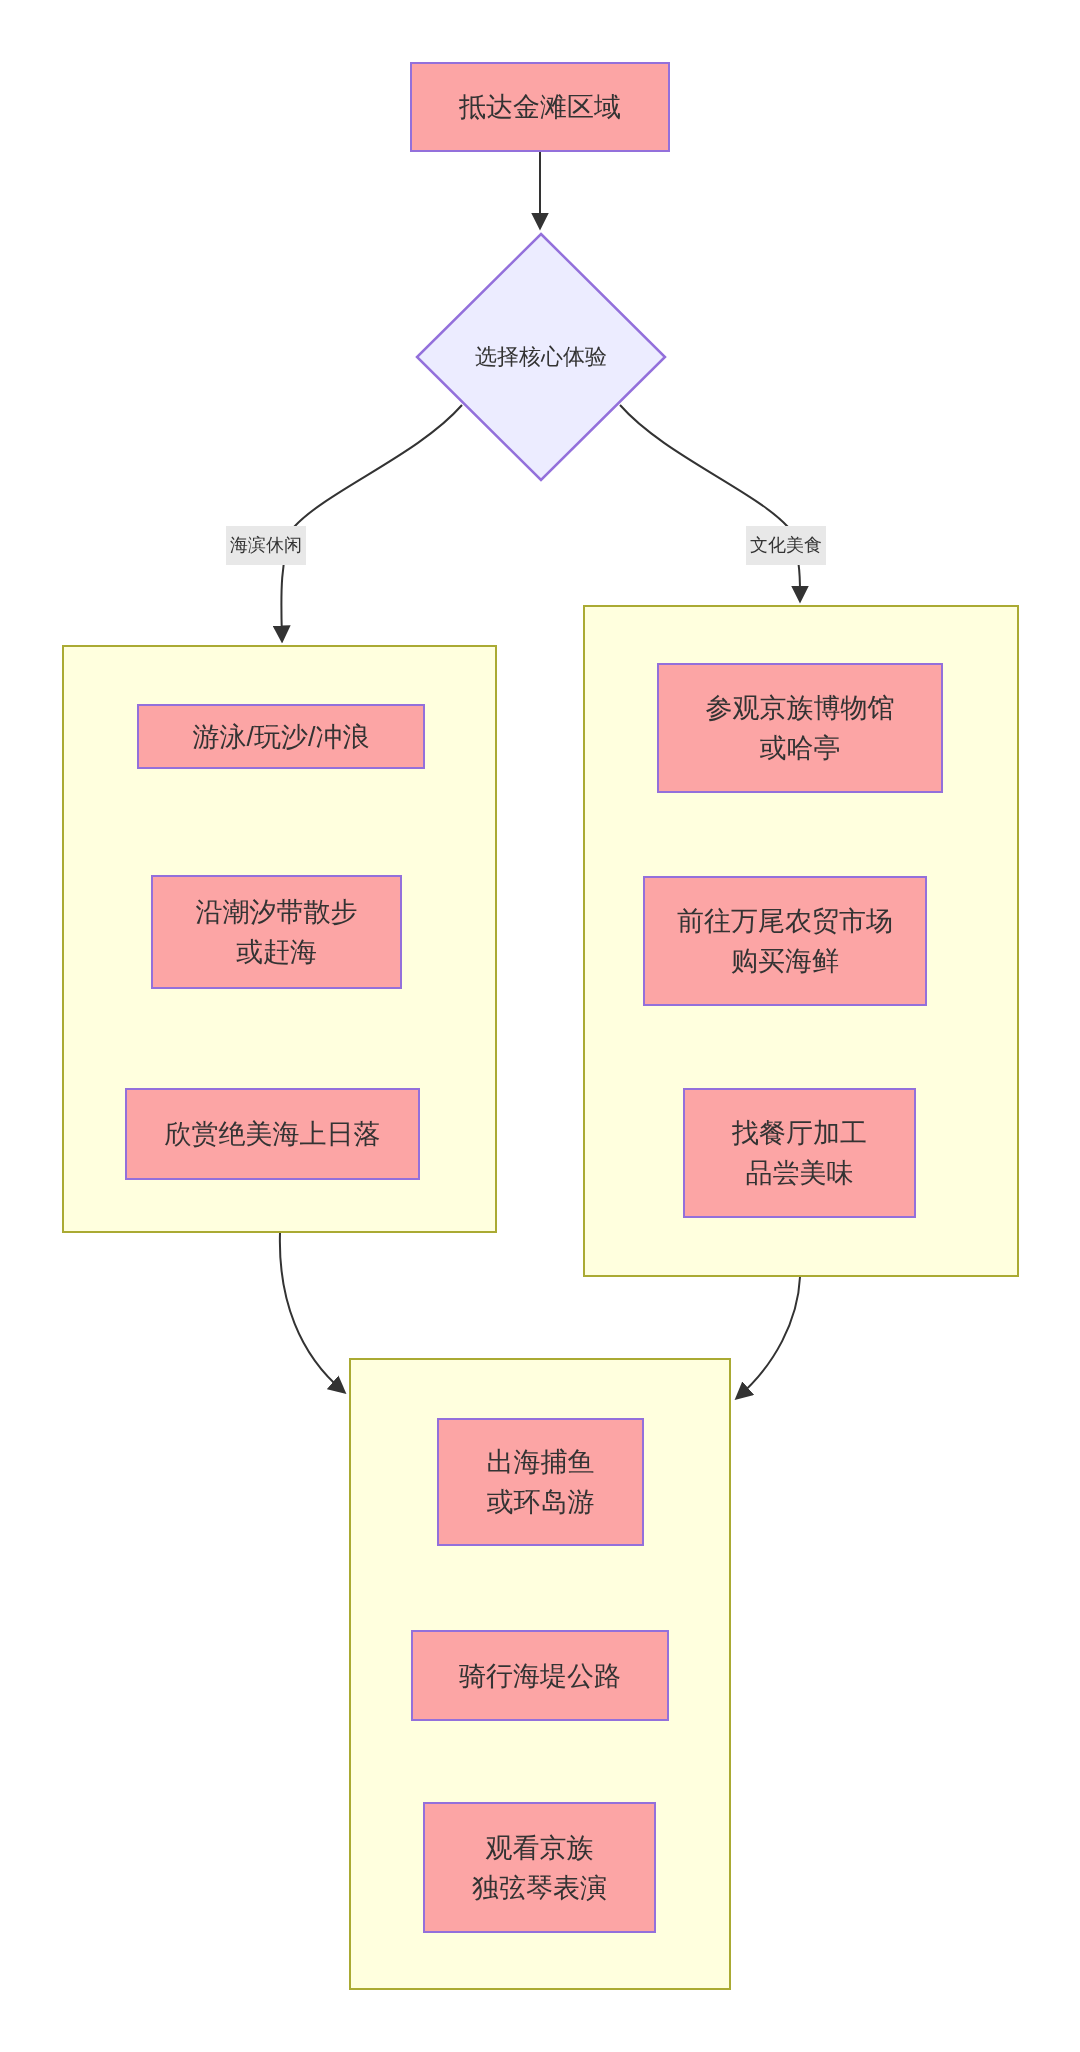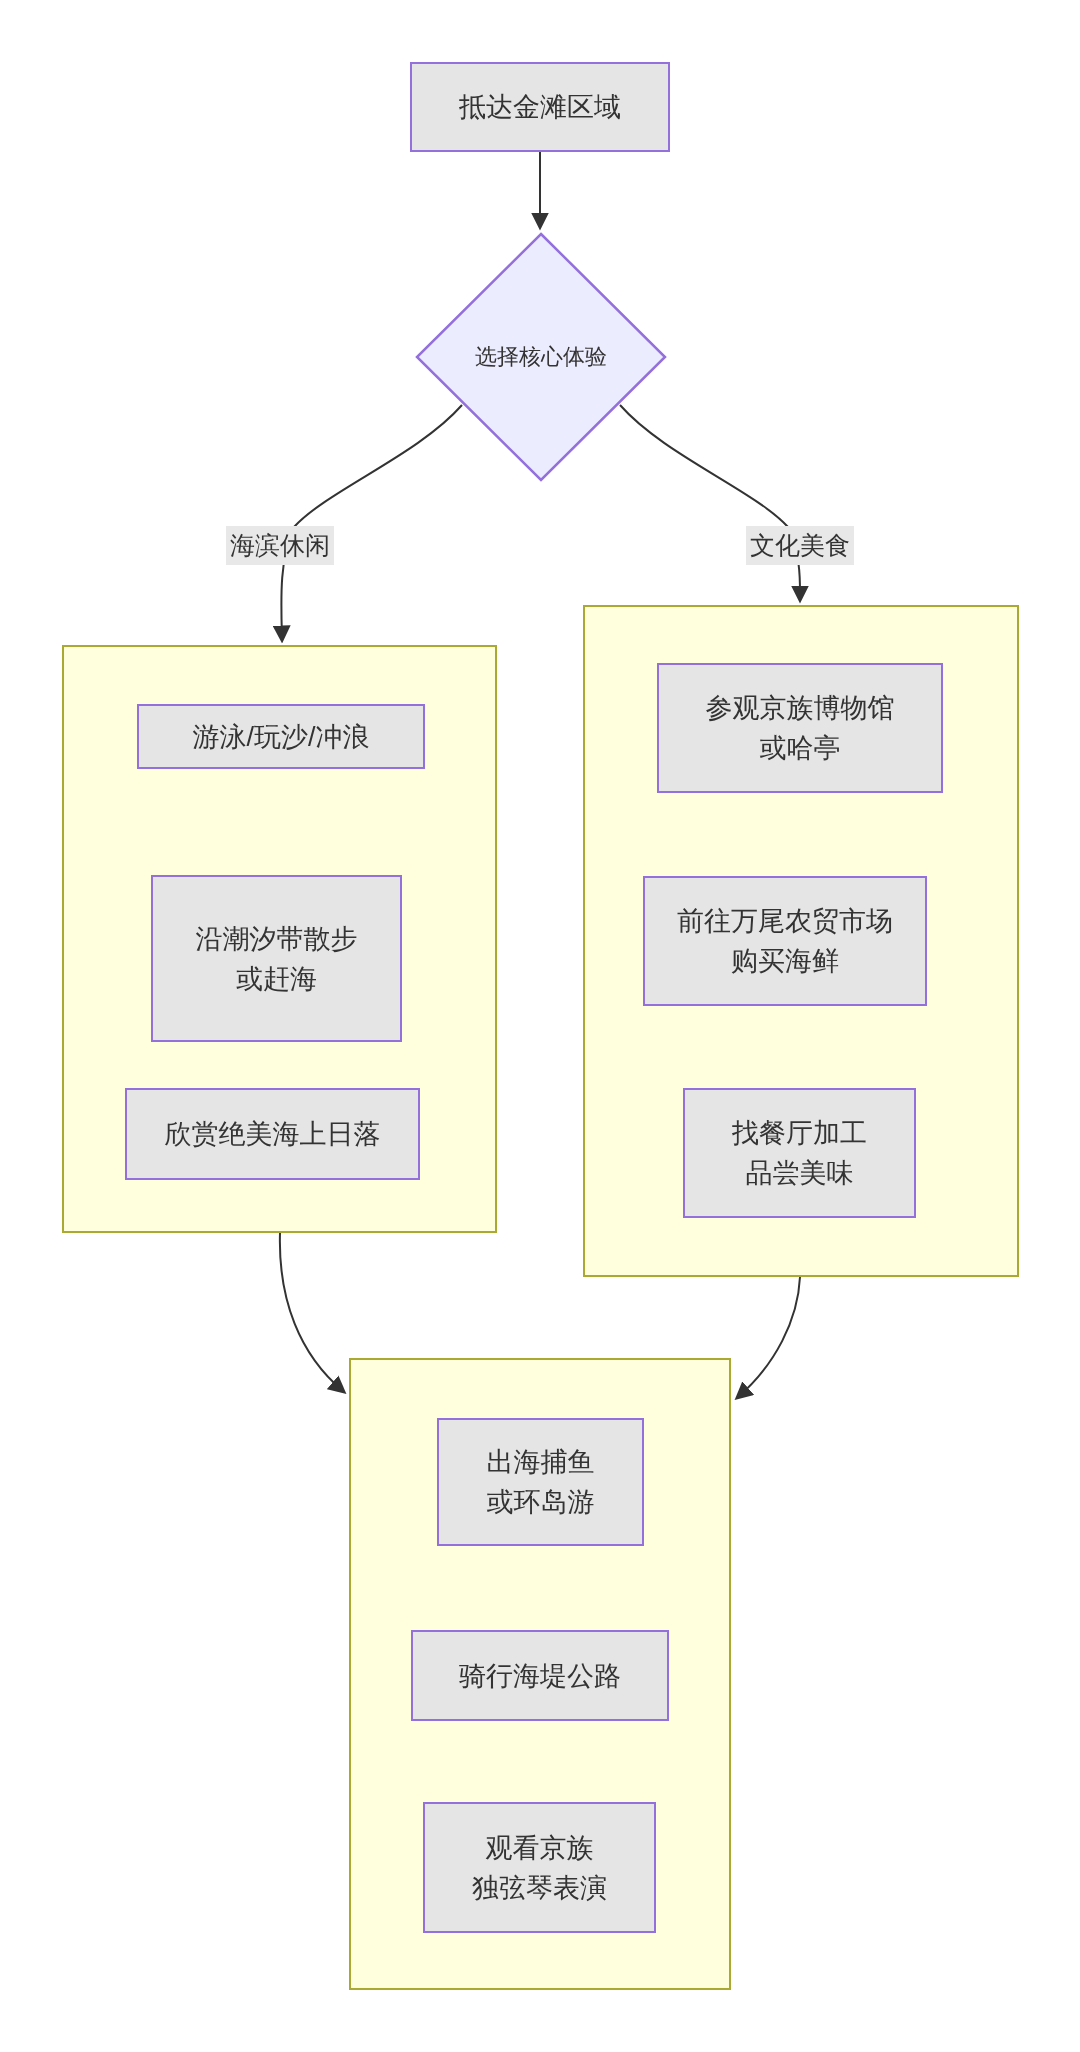--- a/index.html
+++ b/index.html
@@ -6,32 +6,32 @@
   body { font-family:"Liberation Sans","DejaVu Sans",sans-serif; }
   #canvas { position:relative; width:1080px; height:2052px; overflow:hidden; background:#ffffff; }
 
   .container-box {
     position:absolute; box-sizing:border-box;
     background:#FFFFDE; border:2px solid #AAAA33; z-index:1;
   }
   svg.edges { position:absolute; left:0; top:0; z-index:2; pointer-events:none; }
   .node {
     position:absolute; box-sizing:border-box; z-index:3;
-    background:#e5e5e5; border:2.5px solid #9370DB;
+    background:#fca5a5; border:2.5px solid #9370DB;
     color:#333333; font-size:27px; line-height:40px;
     display:flex; flex-direction:column; align-items:center; justify-content:center;
     text-align:center;
   }
   .diamond-label {
     position:absolute; z-index:3; color:#333333; font-size:22px;
     display:flex; align-items:center; justify-content:center; text-align:center;
   }
   .edge-label {
     position:absolute; z-index:4; background:#E8E8E8; color:#333333;
-    font-size:25px; line-height:37px; padding:1px 4px; white-space:nowrap;
+    font-size:18px; line-height:37px; padding:1px 4px; white-space:nowrap;
   }
 </style>
 </head>
 <body>
 
 <div id="canvas">
 
   <div class="container-box" style="left:62px; top:645px; width:435px; height:588px;"></div>
   <div class="container-box" style="left:583px; top:605px; width:436px; height:672px;"></div>
   <div class="container-box" style="left:349px; top:1358px; width:382px; height:632px;"></div>
@@ -63,21 +63,21 @@
   <div class="diamond-label" style="left:417px; top:234px; width:248px; height:246px;">
     <div>选择核心体验</div>
   </div>
 
   <span class="edge-label" style="left:226px; top:526px;">海滨休闲</span>
   <span class="edge-label" style="left:746px; top:526px;">文化美食</span>
 
   <div class="node" style="left:137px; top:704px; width:288px; height:65px;">
     <div>游泳/玩沙/冲浪</div>
   </div>
-  <div class="node" style="left:151px; top:875px; width:251px; height:167px;">
+  <div class="node" style="left:151px; top:875px; width:251px; height:114px;">
     <div>沿潮汐带散步</div>
     <div>或赶海</div>
   </div>
   <div class="node" style="left:125px; top:1088px; width:295px; height:92px;">
     <div>欣赏绝美海上日落</div>
   </div>
 
   <div class="node" style="left:657px; top:663px; width:286px; height:130px;">
     <div>参观京族博物馆</div>
     <div>或哈亭</div>

